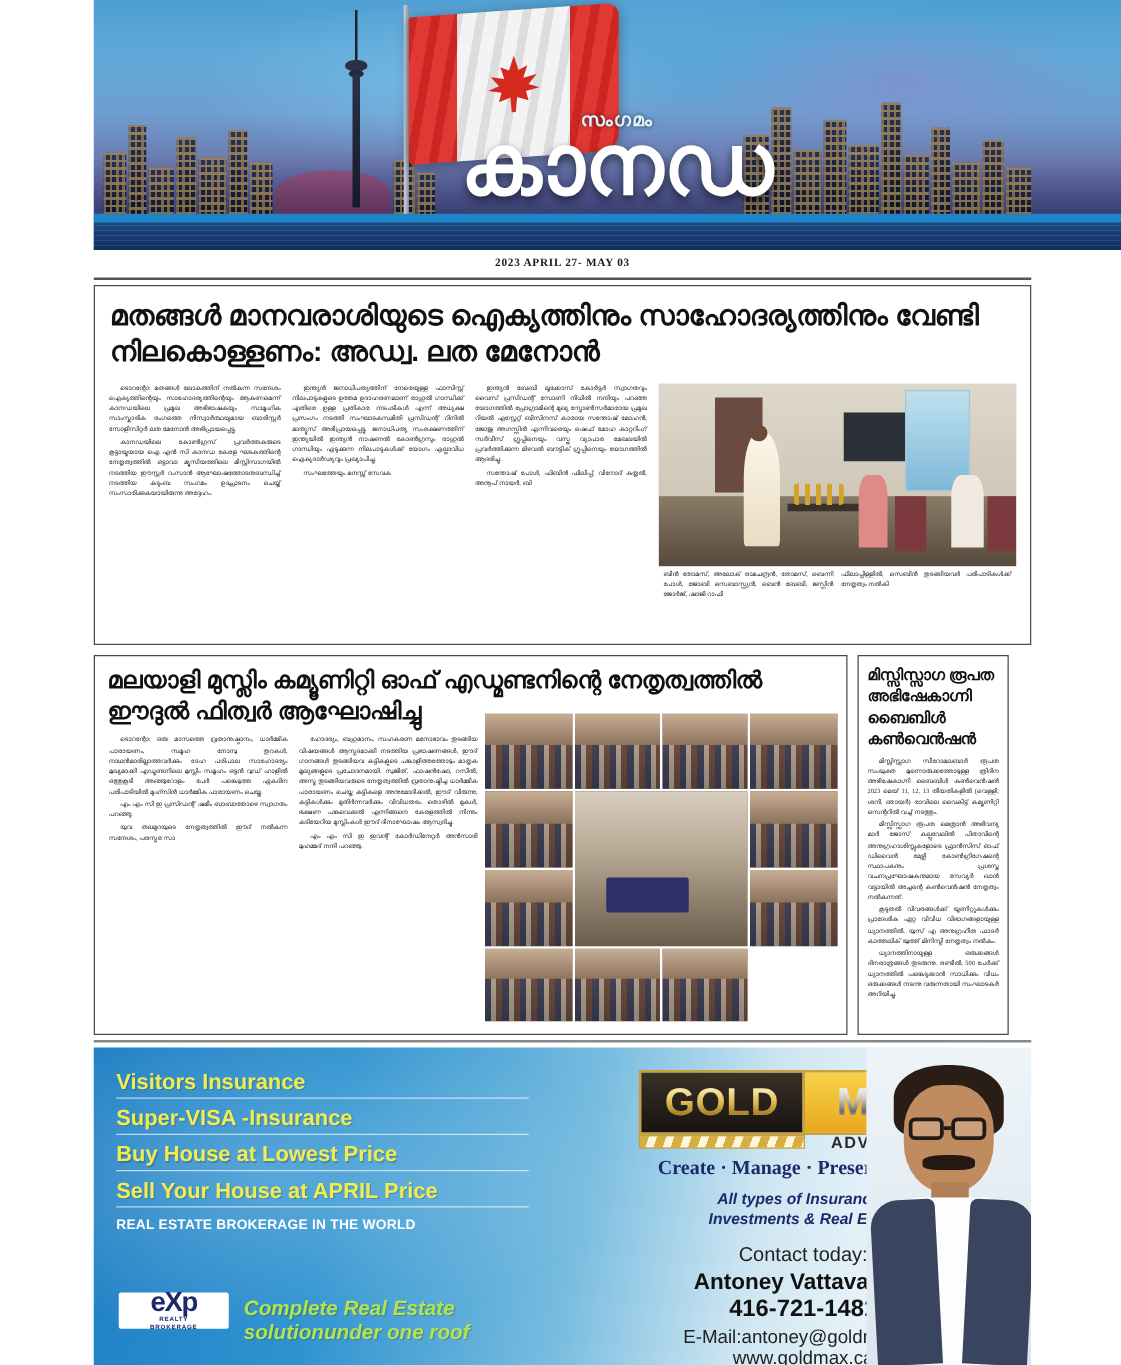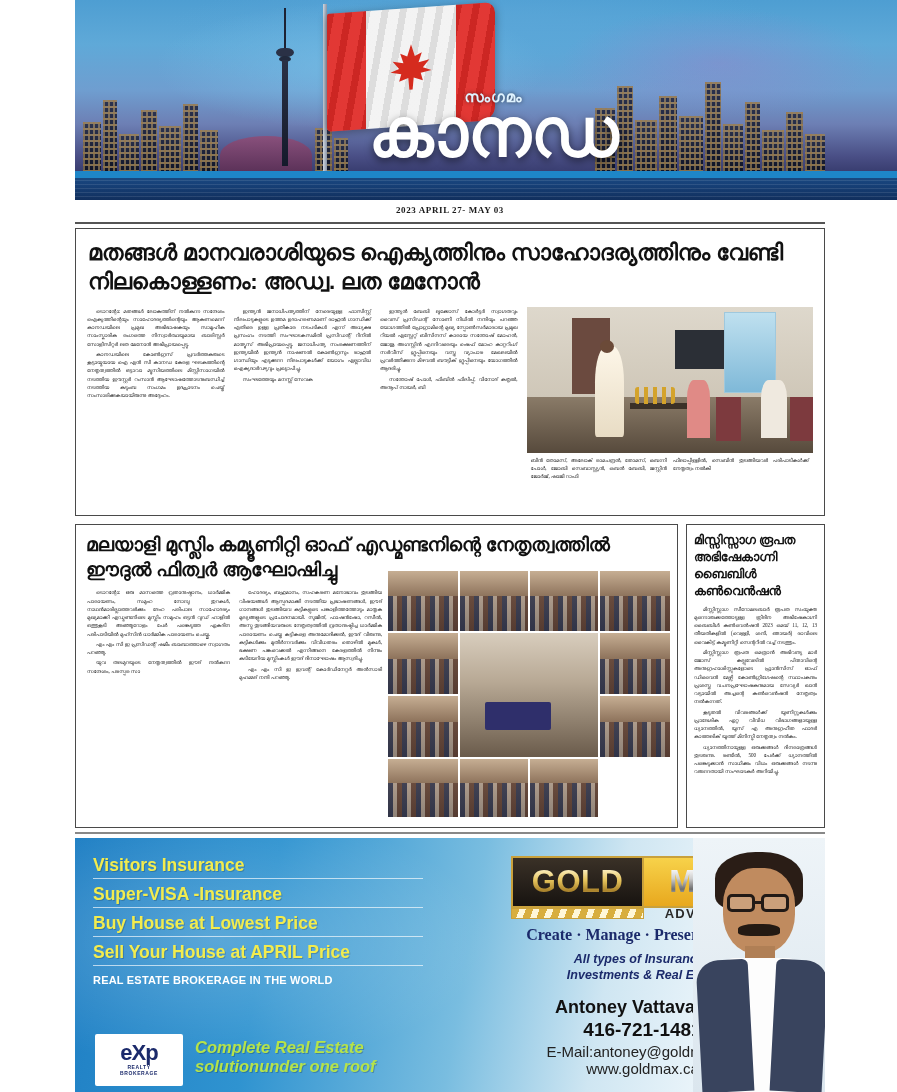--- a/index.html
+++ b/index.html
@@ -102,21 +102,21 @@
   }
   .rule-top {
     position: absolute; left: 75px; top: 222px; width: 750px; height: 2px; background: #555;
   }
 
   
   .box { position: absolute; border: 1.5px solid #4a4a4a; background: #fff; }
 
   .art1 { left: 75px; top: 228px; width: 750px; height: 288px; }
   .art2 { left: 75px; top: 524px; width: 603px; height: 304px; }
-  .art3 { left: 686px; top: 524px; width: 139px; height: 304px; }
+  .art3 { left: 686px; top: 524px; width: 121px; height: 304px; }
 
   .headline {
     font-family: "Liberation Sans", sans-serif;
     font-weight: 700; color: #111; letter-spacing: -.2px;
   }
   .h1 { font-size: 22.5px; line-height: 1.28; padding: 10px 12px 6px 12px; }
   .h2 { font-size: 19px; line-height: 1.3; padding: 8px 10px 4px 10px; }
   .h3 { font-size: 12.5px; line-height: 1.35; padding: 7px 7px 3px 7px; }
 
   .cols {
@@ -201,21 +201,21 @@
   .ad-line {
     font-size: 17.5px; font-weight: 700; color: #f2ec4e; margin-top: 5px;
     text-shadow: 1px 1px 0 rgba(0,0,0,.18);
     border-bottom: 1.5px solid rgba(255,255,255,.65); padding-bottom: 2px;
   }
   .ad-join {
     margin-top: 8px; font-size: 11px; font-weight: 700; color: #ffffff;
     line-height: 1.25; letter-spacing: .2px;
   }
   .exp-box {
-    position: absolute; left: 20px; top: 196px; width: 88px; height: 52px;
+    position: absolute; left: 20px; top: 196px; width: 88px; height: 29px;
     background: #fff; display: flex; flex-direction: column;
     align-items: center; justify-content: center; border-radius: 2px;
   }
   .exp-word { font-size: 22px; font-weight: 700; color: #1b2a6b; line-height: .95; letter-spacing: -1px; }
   .exp-sub { font-size: 5px; font-weight: 700; color: #1b2a6b; letter-spacing: .6px; line-height: 1.25; text-align:center; }
   .ad-slogan {
     position: absolute; left: 120px; top: 200px; width: 230px;
     font-size: 16.5px; font-weight: 700; font-style: italic; color: #b6e34a;
     line-height: 1.18; text-shadow: 1px 1px 0 rgba(0,0,0,.2);
   }
@@ -451,20 +451,21 @@
     </div>
     <div class="gm-stripes"></div>
     <div class="gm-advisor">ADVISOR INC.</div>
     <div class="gm-tag">Create · Manage · Preserve Wealth</div>
     <div class="gm-types">
       <div>All types of Insurance &amp;</div>
       <div>Investments &amp; Real Estate</div>
     </div>
 
     <div class="gm-contact">
+      <div class="gm-ct">Contact today:</div>
       <div class="gm-name">Antoney Vattavayalil</div>
       <div class="gm-phone">416-721-1481</div>
       <div class="gm-mail">E-Mail:antoney@goldmax.ca</div>
       <div class="gm-web">www.goldmax.ca</div>
     </div>
 
     <div class="ad-portrait">
       <div class="pt-bg"></div>
       <div class="pt-hair"></div>
       <div class="pt-face"></div>

